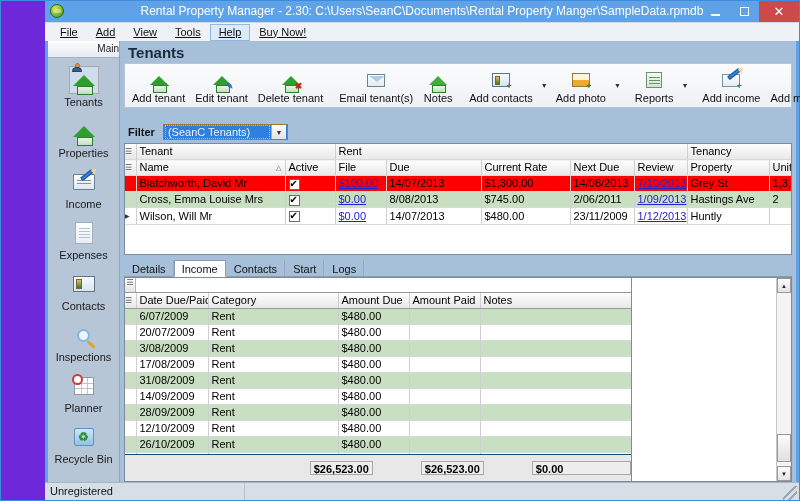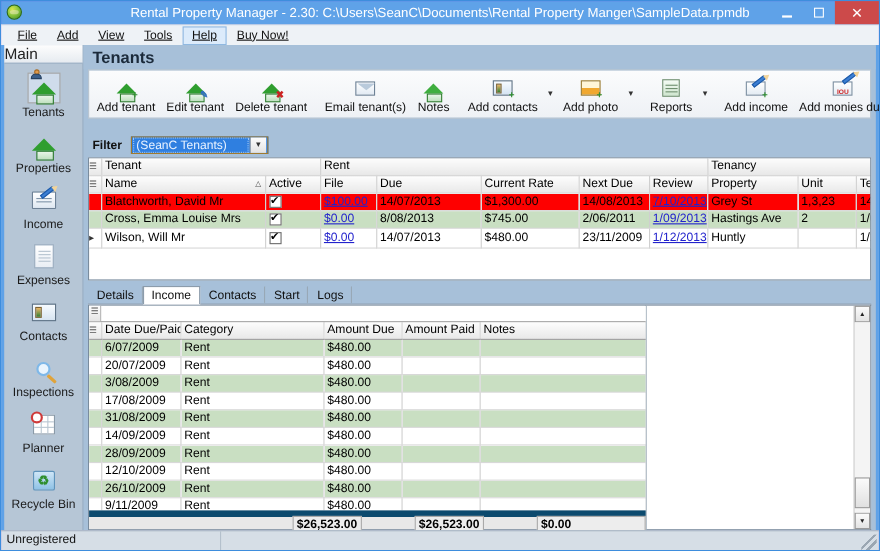--- a/index.html
+++ b/index.html
@@ -12,21 +12,21 @@
     color: #000;
   }
   body { background: #f0f0f0; }
 
   
   #window {
     position: absolute; left: 0; top: 0;
     width: 800px; height: 501px;
     background: #6d28d9;
     border: 1px solid #3e8ddd;
-    display: flex; flex-direction: column;
+    display: flex; flex-direction: column; padding-left: 44px;
   }
 
   
   #titlebar {
     height: 21px; min-height: 21px;
     background: #5fa2e8;
     position: relative;
     display: flex; align-items: center;
   }
   #app-icon {
@@ -89,22 +89,22 @@
   }
 
   
   #sidebar {
     width: 72px; min-width: 72px;
     background: #b6c6d6;
     display: flex; flex-direction: column;
     border-right: 1px solid #8fa6bd;
   }
   #sidebar-header {
-    height: 17px; line-height: 16px; text-align: left;
-    font-size: 14px;
+    height: 17px; line-height: 16px; text-align: right;
+    font-size: 10px;
     background: linear-gradient(#fdfdfd, #e6ebf0);
     border-bottom: 1px solid #9fb2c6;
     color: #222;
   }
   #sidebar-items {
     flex: 1; padding-top: 6px;
     display: flex; flex-direction: column; align-items: center;
   }
   .side-item {
     width: 72px; padding: 3px 0 7px 0;
@@ -401,22 +401,22 @@
     display: flex; align-items: center;
   }
   #income-groupbar .gb-handle {
     width: 11px; height: 100%;
     background: linear-gradient(#fdfdfd,#e4e4e4);
     border-right: 1px solid #b5b5b5;
     font-size: 8px; text-align: center; color:#555;
   }
   #income-rows { flex: 1; overflow: hidden; }
   #income-footer {
-    height: 17px; background: #e8e8e8;
-    border-top: 6px solid #0c4a6e;
+    height: 27px; background: #e8e8e8;
+    border-top: 1px solid #0c4a6e;
     display: flex; align-items: center; font-size: 11px; gap: 48px;
   }
   .ft-cell {
     height: 14px; line-height: 14px; margin: 1px 0;
     border: 1px solid #a9a9a9; background: #ededed;
     font-weight: bold; padding: 0 3px;
   }
 
   #detail-panel {
     flex: 1; background: #fff; border: 1px solid #7a8c9e;

